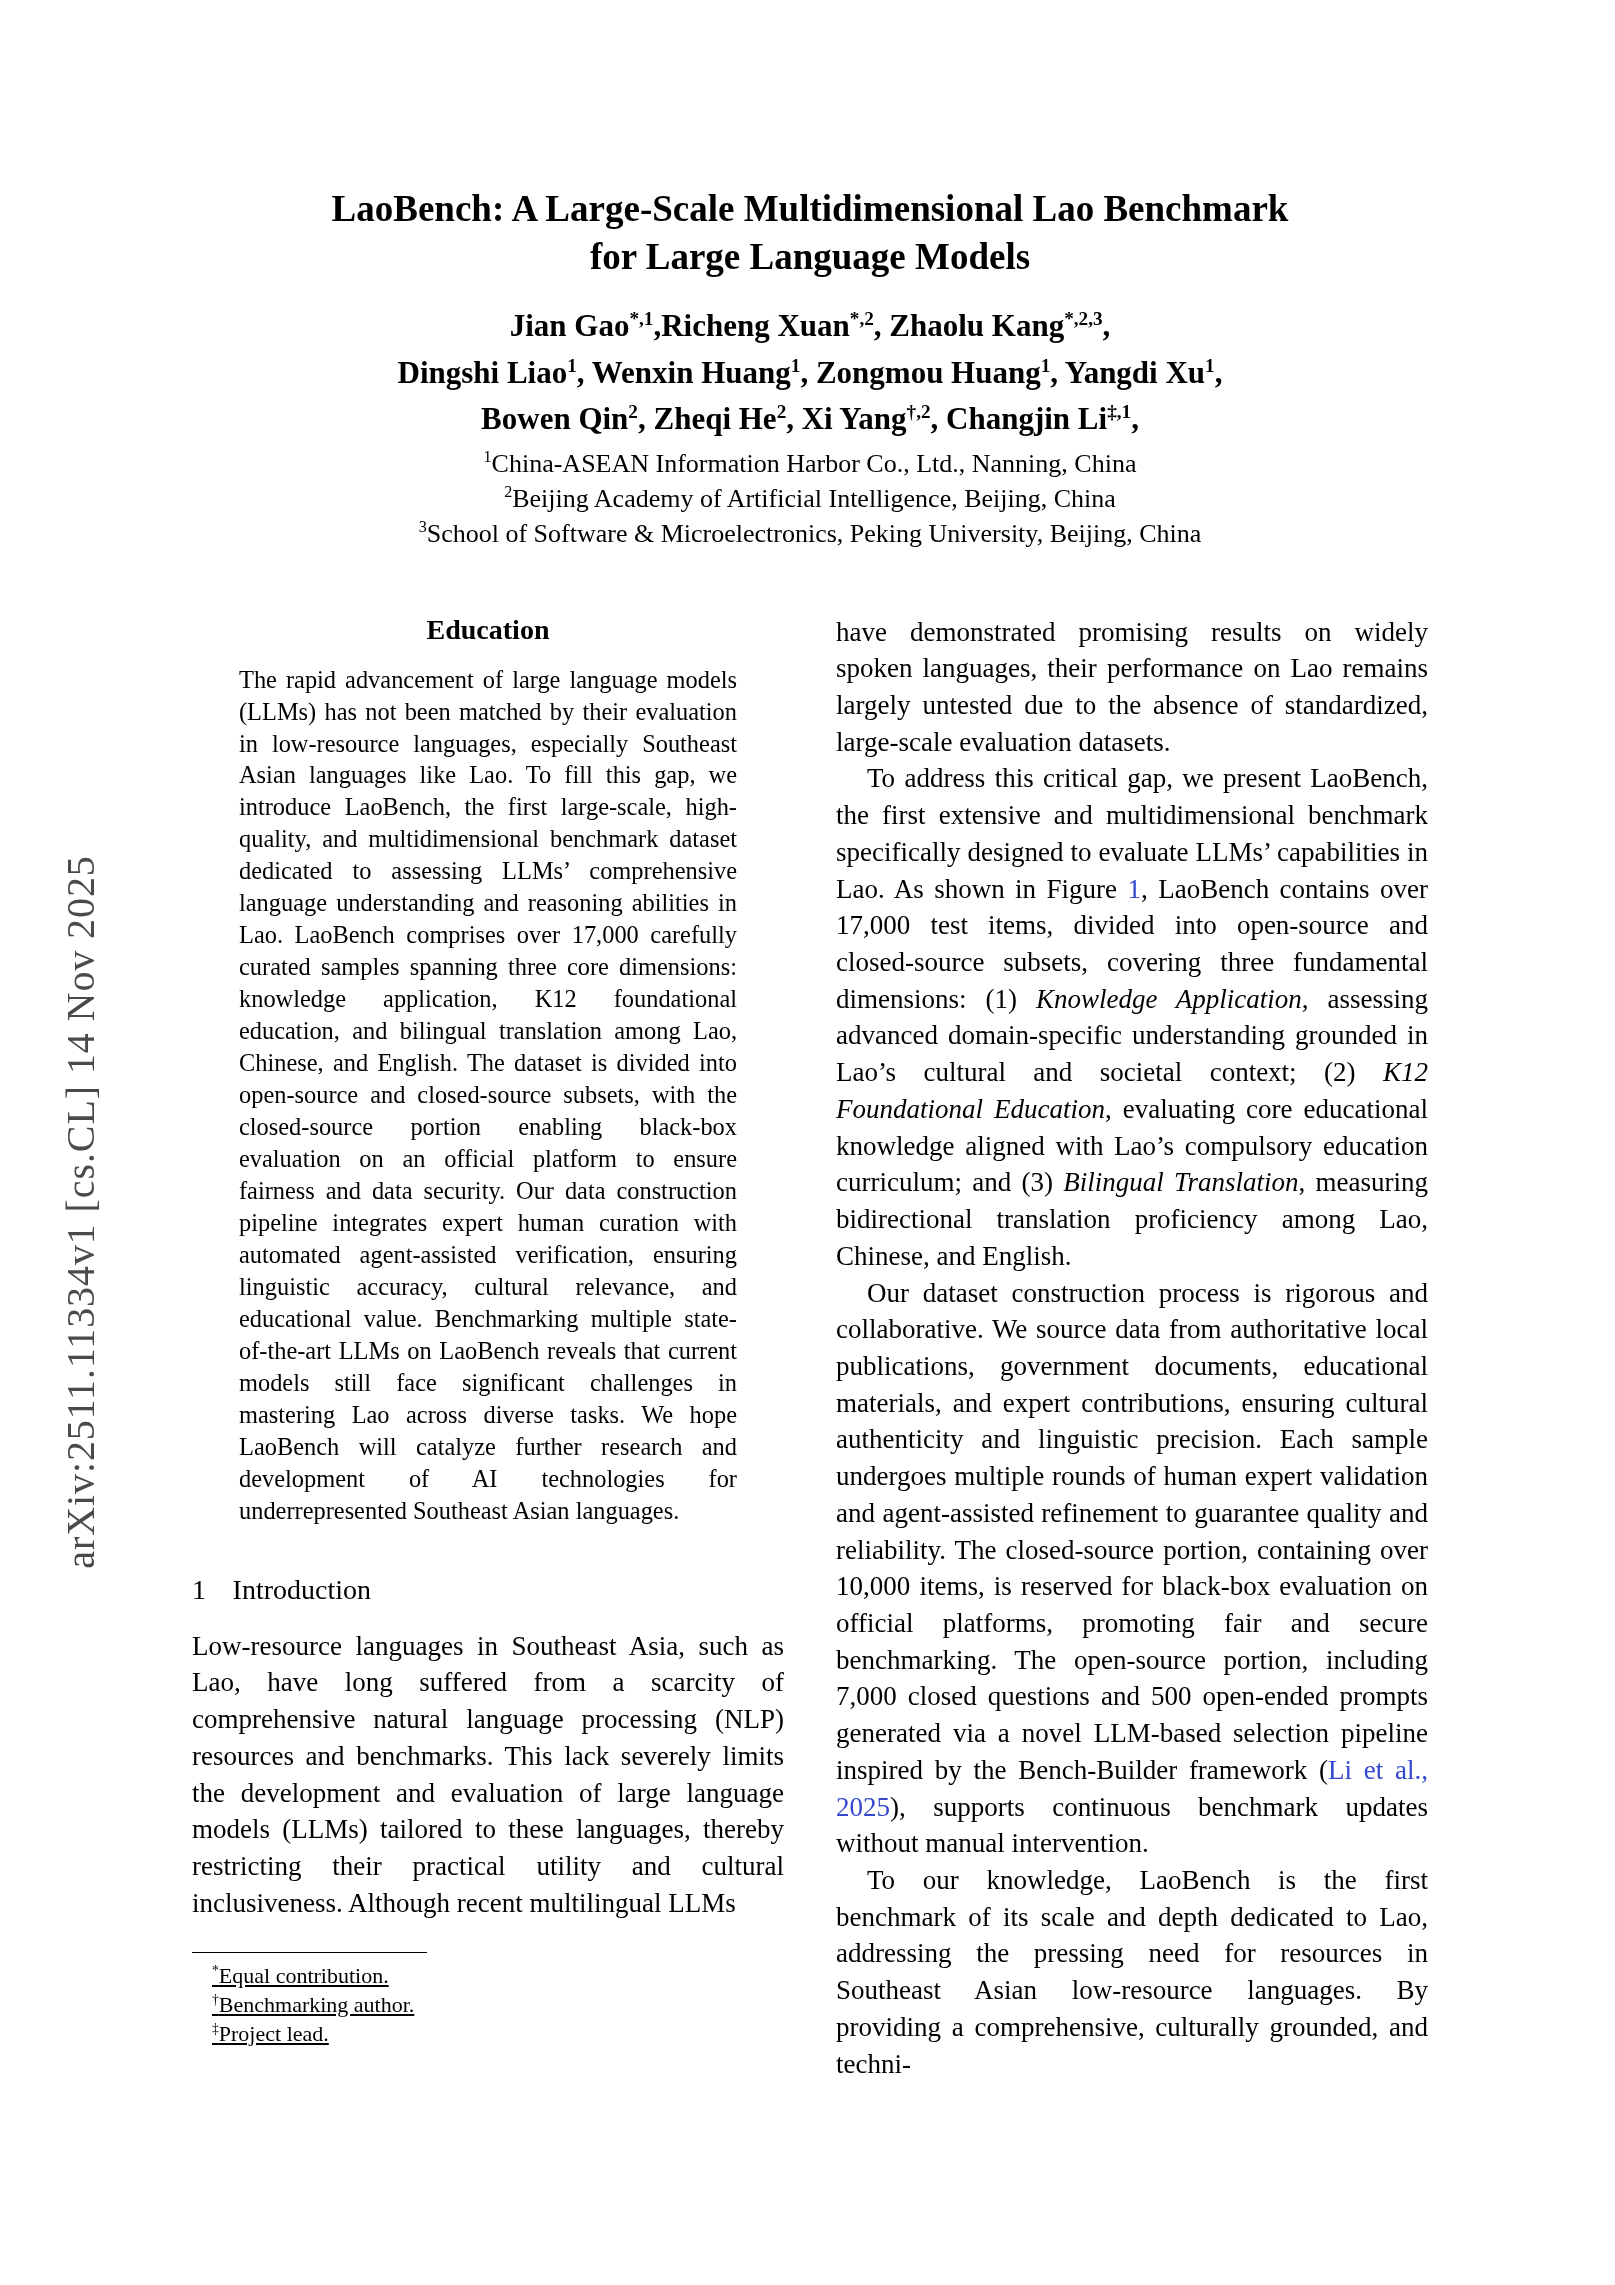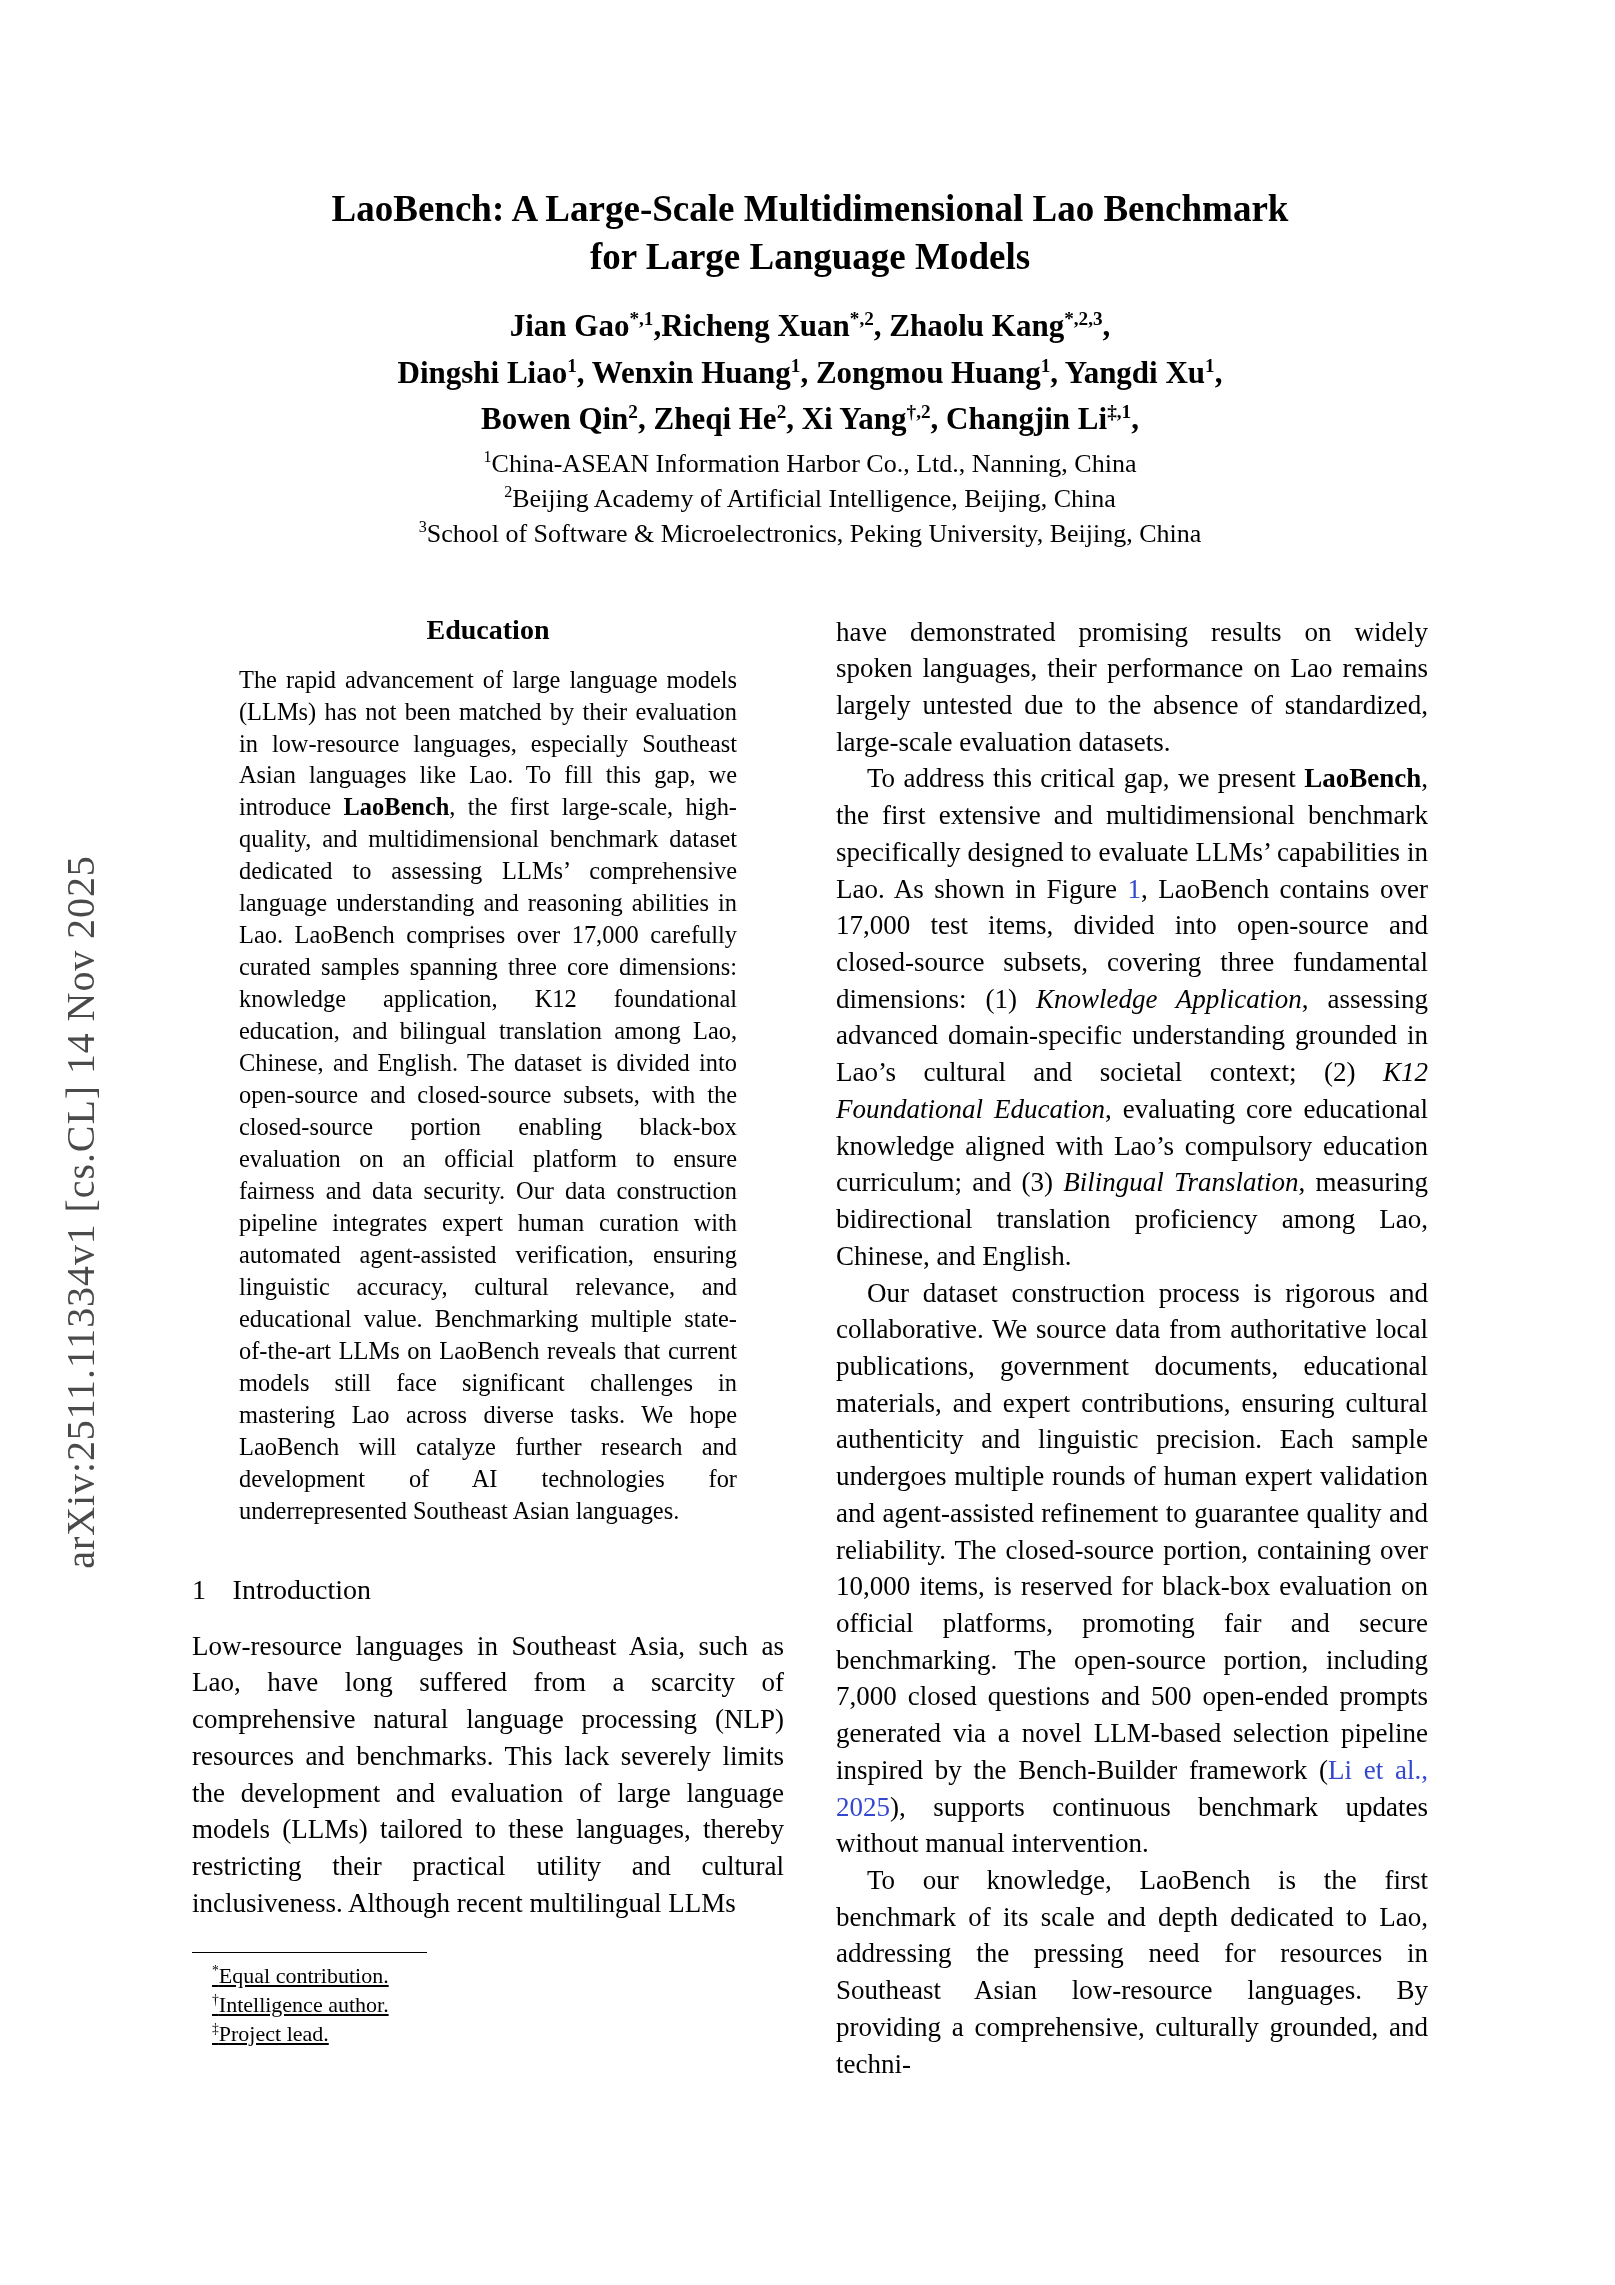--- a/index.html
+++ b/index.html
@@ -23,21 +23,21 @@
   }
 
   .content { position: absolute; left: 192px; top: 0; width: 1236px; }
 
   .header { text-align: center; padding-top: 185px; }
   .title { font-size: 37px; font-weight: bold; line-height: 1.3; }
   .authors { margin-top: 22px; font-size: 31px; font-weight: bold; line-height: 1.5; }
   .affiliations { margin-top: 3.6px; font-size: 26px; line-height: 1.35; }
 
   sup { font-size: 0.62em; line-height: 0; vertical-align: super; }
-  .b { font-weight: bold; }
+  .b { font-weight: normal; }
   .i { font-style: italic; }
   .link { color: var(--link-color, #3347cf); cursor: pointer; }
 
   .columns { display: flex; gap: 52px; margin-top: 62px; }
   .col { width: 592px; }
 
   .abstract { padding: 0 47px; }
   .abstract-heading { font-size: 28px; font-weight: bold; text-align: center; margin-bottom: 18px; }
   .abstract-body { font-size: 24.4px; line-height: 1.31; text-align: justify; hyphens: auto; }
 
@@ -86,21 +86,21 @@
           <p class="abstract-body"><span>The rapid advancement of large language models (LLMs) has not been matched by their evaluation in low-resource languages, especially Southeast Asian languages like Lao. To fill this gap, we introduce </span><span class="b">LaoBench</span><span>, the first large-scale, high-quality, and multidimensional benchmark dataset dedicated to assessing LLMs’ comprehensive language understanding and reasoning abilities in Lao. LaoBench comprises over 17,000 carefully curated samples spanning three core dimensions: knowledge application, K12 foundational education, and bilingual translation among Lao, Chinese, and English. The dataset is divided into open-source and closed-source subsets, with the closed-source portion enabling black-box evaluation on an official platform to ensure fairness and data security. Our data construction pipeline integrates expert human curation with automated agent-assisted verification, ensuring linguistic accuracy, cultural relevance, and educational value. Benchmarking multiple state-of-the-art LLMs on LaoBench reveals that current models still face significant challenges in mastering Lao across diverse tasks. We hope LaoBench will catalyze further research and development of AI technologies for underrepresented Southeast Asian languages.</span></p>
         </section>
 
         <h2 class="section-heading"><span class="section-number">1</span><span>Introduction</span></h2>
 
         <p class="body"><span>Low-resource languages in Southeast Asia, such as Lao, have long suffered from a scarcity of comprehensive natural language processing (NLP) resources and benchmarks. This lack severely limits the development and evaluation of large language models (LLMs) tailored to these languages, thereby restricting their practical utility and cultural inclusiveness. Although recent multilingual LLMs</span></p>
 
         <div class="footnotes">
           <div class="footnote-rule"></div>
           <div class="footnote"><sup>*</sup><span>Equal contribution.</span></div>
-          <div class="footnote"><sup>†</sup><span>Intelligence author.</span></div>
+          <div class="footnote"><sup>†</sup><span>Benchmarking author.</span></div>
           <div class="footnote"><sup>‡</sup><span>Project lead.</span></div>
         </div>
       </div>
 
       <div class="col col-right">
         <p class="body"><span>have demonstrated promising results on widely spoken languages, their performance on Lao remains largely untested due to the absence of standardized, large-scale evaluation datasets.</span></p>
         <p class="body indent"><span>To address this critical gap, we present </span><span class="b">LaoBench</span><span>, the first extensive and multidimensional benchmark specifically designed to evaluate LLMs’ capabilities in Lao. As shown in Figure </span><span class="link">1</span><span>, LaoBench contains over 17,000 test items, divided into open-source and closed-source subsets, covering three fundamental dimensions: (1) </span><span class="i">Knowledge Application</span><span>, assessing advanced domain-specific understanding grounded in Lao’s cultural and societal context; (2) </span><span class="i">K12 Foundational Education</span><span>, evaluating core educational knowledge aligned with Lao’s compulsory education curriculum; and (3) </span><span class="i">Bilingual Translation</span><span>, measuring bidirectional translation proficiency among Lao, Chinese, and English.</span></p>
         <p class="body indent"><span>Our dataset construction process is rigorous and collaborative. We source data from authoritative local publications, government documents, educational materials, and expert contributions, ensuring cultural authenticity and linguistic precision. Each sample undergoes multiple rounds of human expert validation and agent-assisted refinement to guarantee quality and reliability. The closed-source portion, containing over 10,000 items, is reserved for black-box evaluation on official platforms, promoting fair and secure benchmarking. The open-source portion, including 7,000 closed questions and 500 open-ended prompts generated via a novel LLM-based selection pipeline inspired by the Bench-Builder framework (</span><span class="link">Li et al., 2025</span><span>), supports continuous benchmark updates without manual intervention.</span></p>
         <p class="body indent"><span>To our knowledge, LaoBench is the first benchmark of its scale and depth dedicated to Lao, addressing the pressing need for resources in Southeast Asian low-resource languages. By providing a comprehensive, culturally grounded, and techni-</span></p>
       </div>

